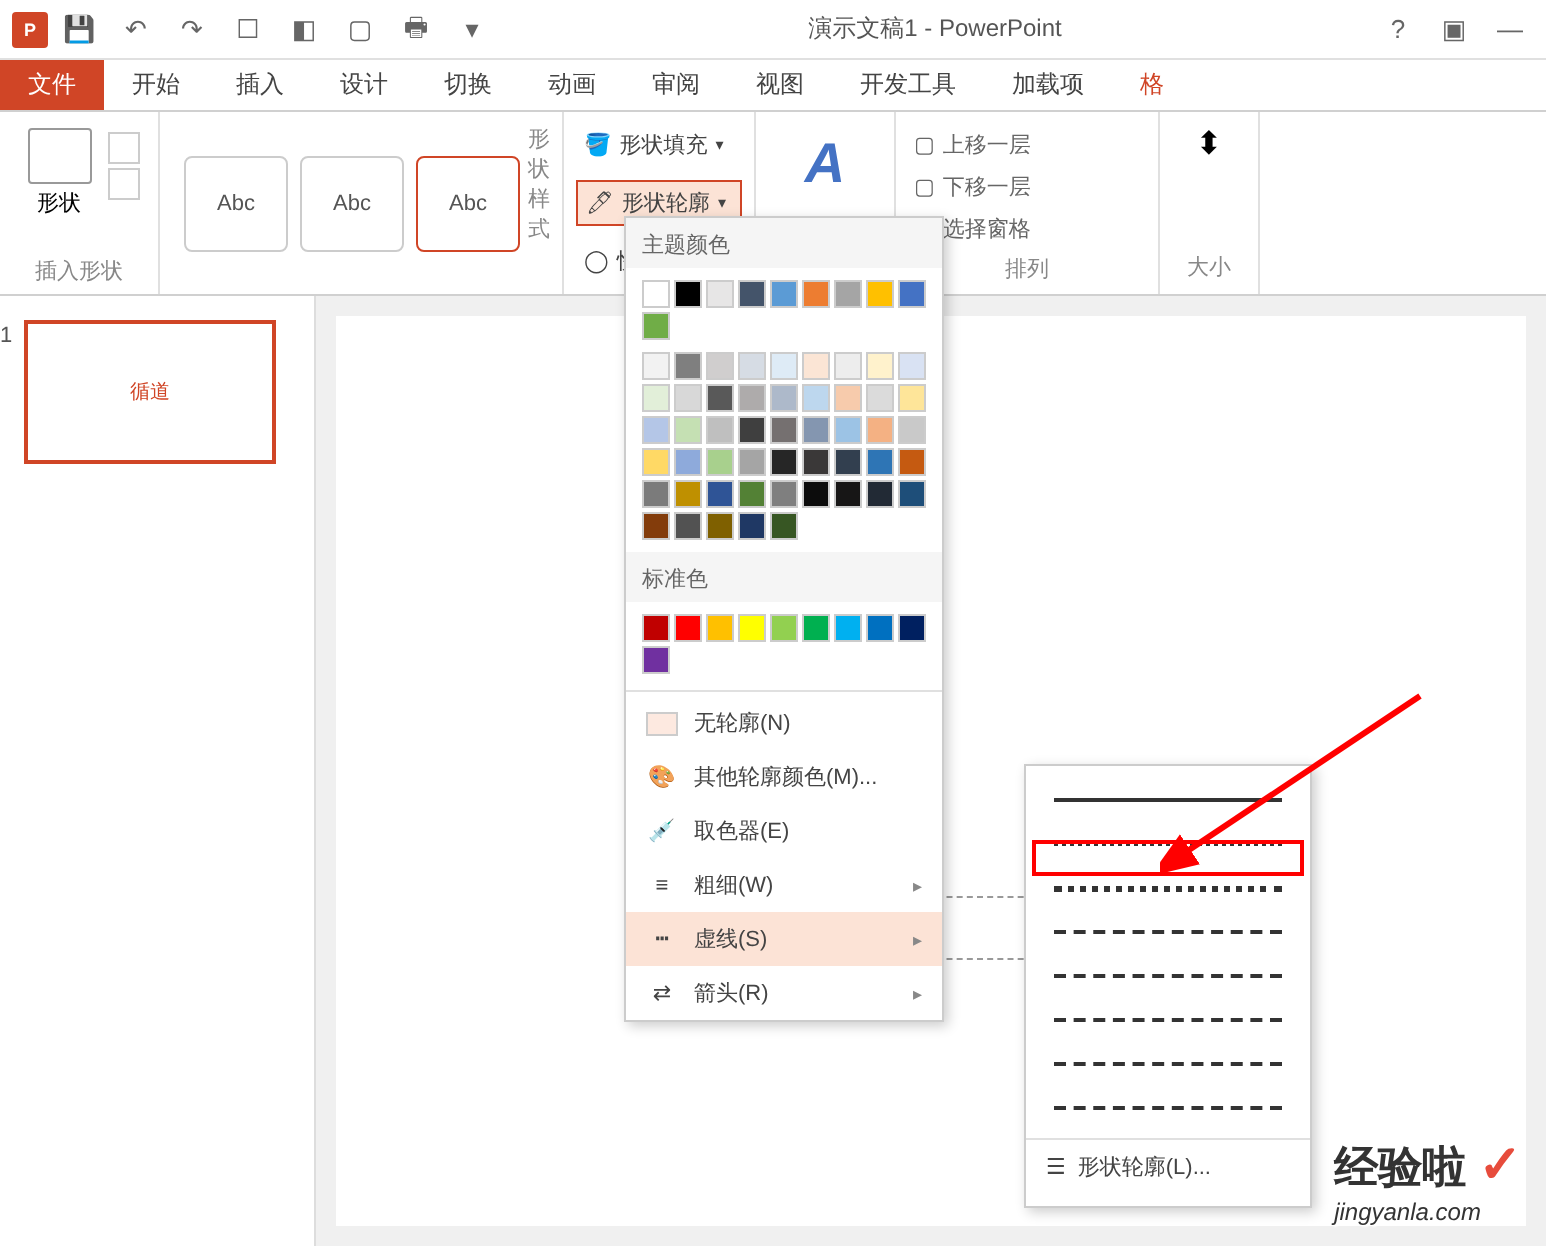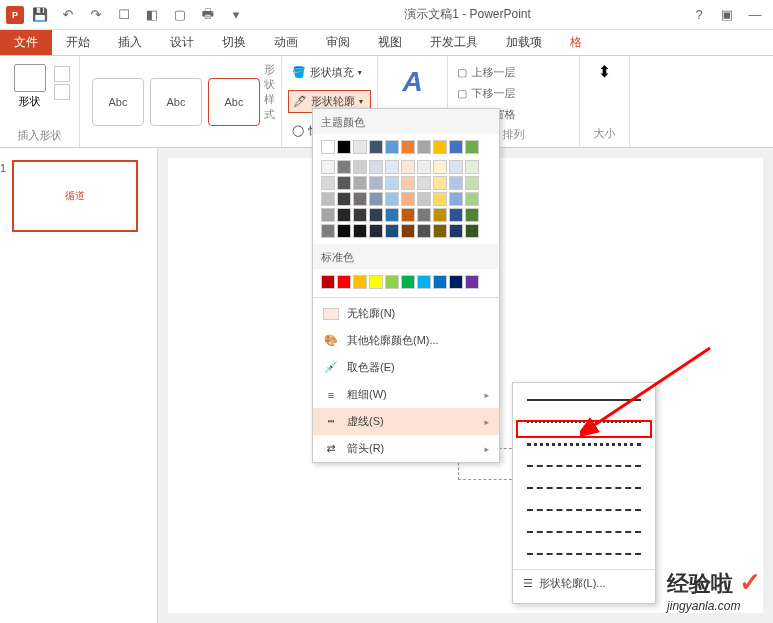--- a/index.html
+++ b/index.html
@@ -45,21 +45,21 @@
     
     .size-group { width: 50px; padding: 6px; }
     
     .workspace { position: absolute; top: 148px; left: 0; right: 0; bottom: 0; display: flex; background: #f0f0f0; }
     .slide-panel { width: 158px; background: #fff; border-right: 1px solid #ddd; padding: 12px; }
     .slide-thumb { width: 126px; height: 72px; border: 2px solid #d04526; background: #fff; display: flex; align-items: center; justify-content: center; position: relative; }
     .slide-num { position: absolute; left: -14px; top: 0; font-size: 11px; color: #555; }
     .slide-content { font-size: 10px; color: #d04526; }
     .canvas-area { flex: 1; background: #fff; position: relative; margin: 10px; }
     
-    .color-dropdown { position: absolute; top: 108px; left: 312px; width: 188px; background: #fff; border: 1px solid #ccc; box-shadow: 2px 2px 6px rgba(0,0,0,0.2); z-index: 100; }
+    .color-dropdown { position: absolute; top: 108px; left: 312px; width: 160px; background: #fff; border: 1px solid #ccc; box-shadow: 2px 2px 6px rgba(0,0,0,0.2); z-index: 100; }
     .dd-section-label { font-size: 11px; color: #666; padding: 6px 8px 4px; background: #f5f5f5; }
     .color-grid { display: flex; flex-wrap: wrap; gap: 2px; padding: 6px 8px; }
     .color-swatch { width: 14px; height: 14px; border: 1px solid #ccc; cursor: pointer; }
     .dd-separator { height: 1px; background: #e0e0e0; margin: 2px 0; }
     .dd-item { display: flex; align-items: center; gap: 8px; padding: 6px 10px; font-size: 11px; color: #444; cursor: pointer; }
     .dd-item.highlighted { background: #fce3d6; }
     .dd-item-icon { width: 16px; height: 12px; display: flex; align-items: center; justify-content: center; }
     .dd-arrow { margin-left: auto; font-size: 9px; color: #888; }
     
     .dash-flyout { position: absolute; top: 382px; left: 512px; width: 144px; background: #fff; border: 1px solid #ccc; box-shadow: 2px 2px 6px rgba(0,0,0,0.2); z-index: 101; padding: 6px 0; }

